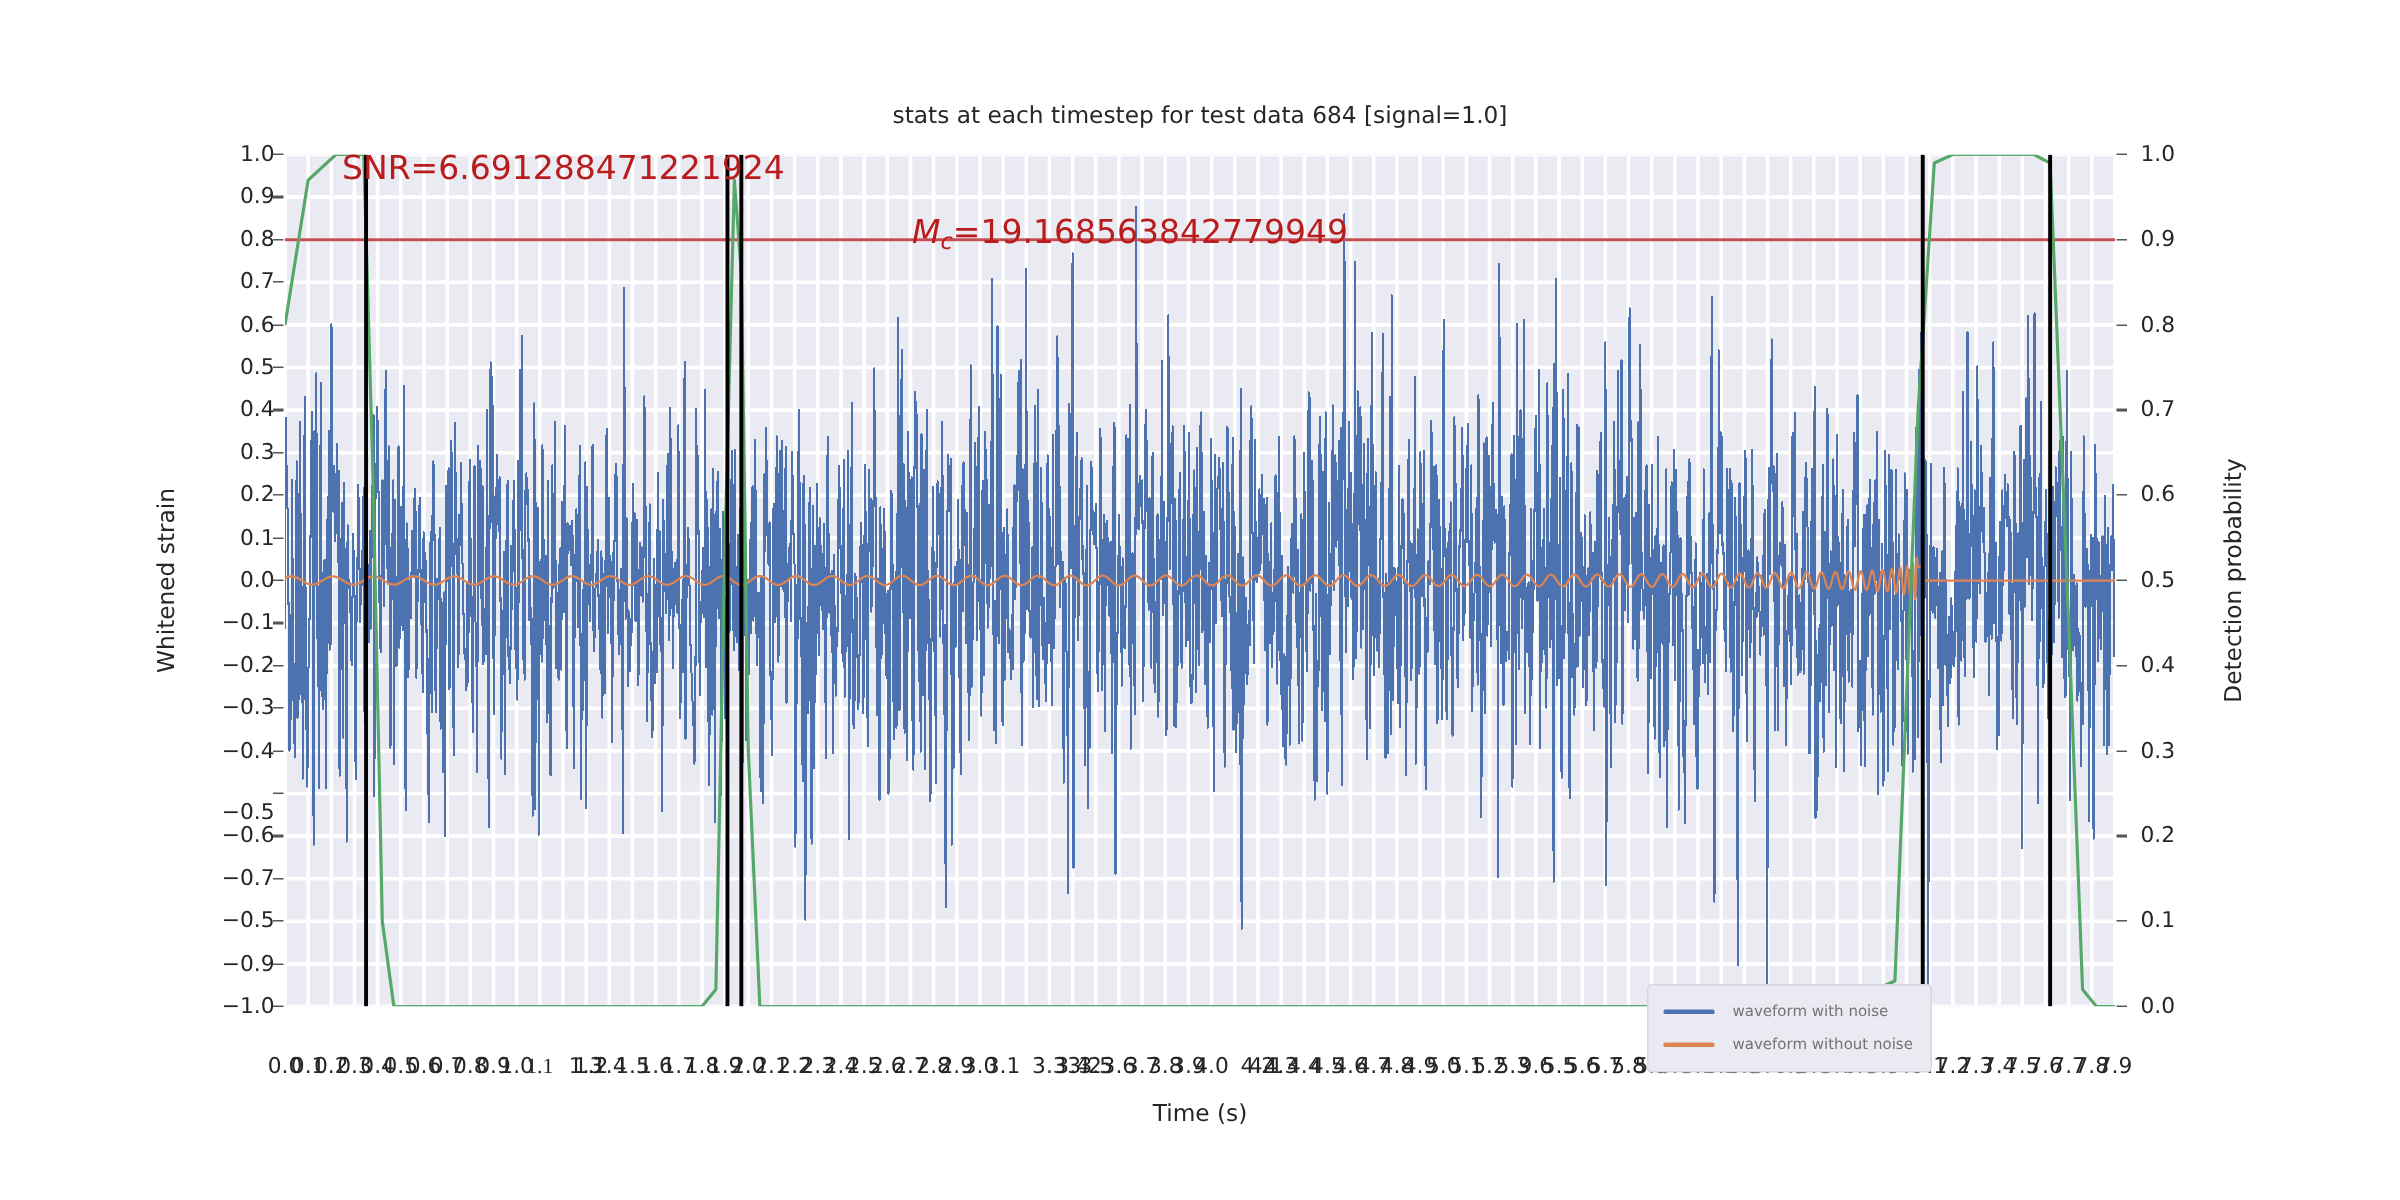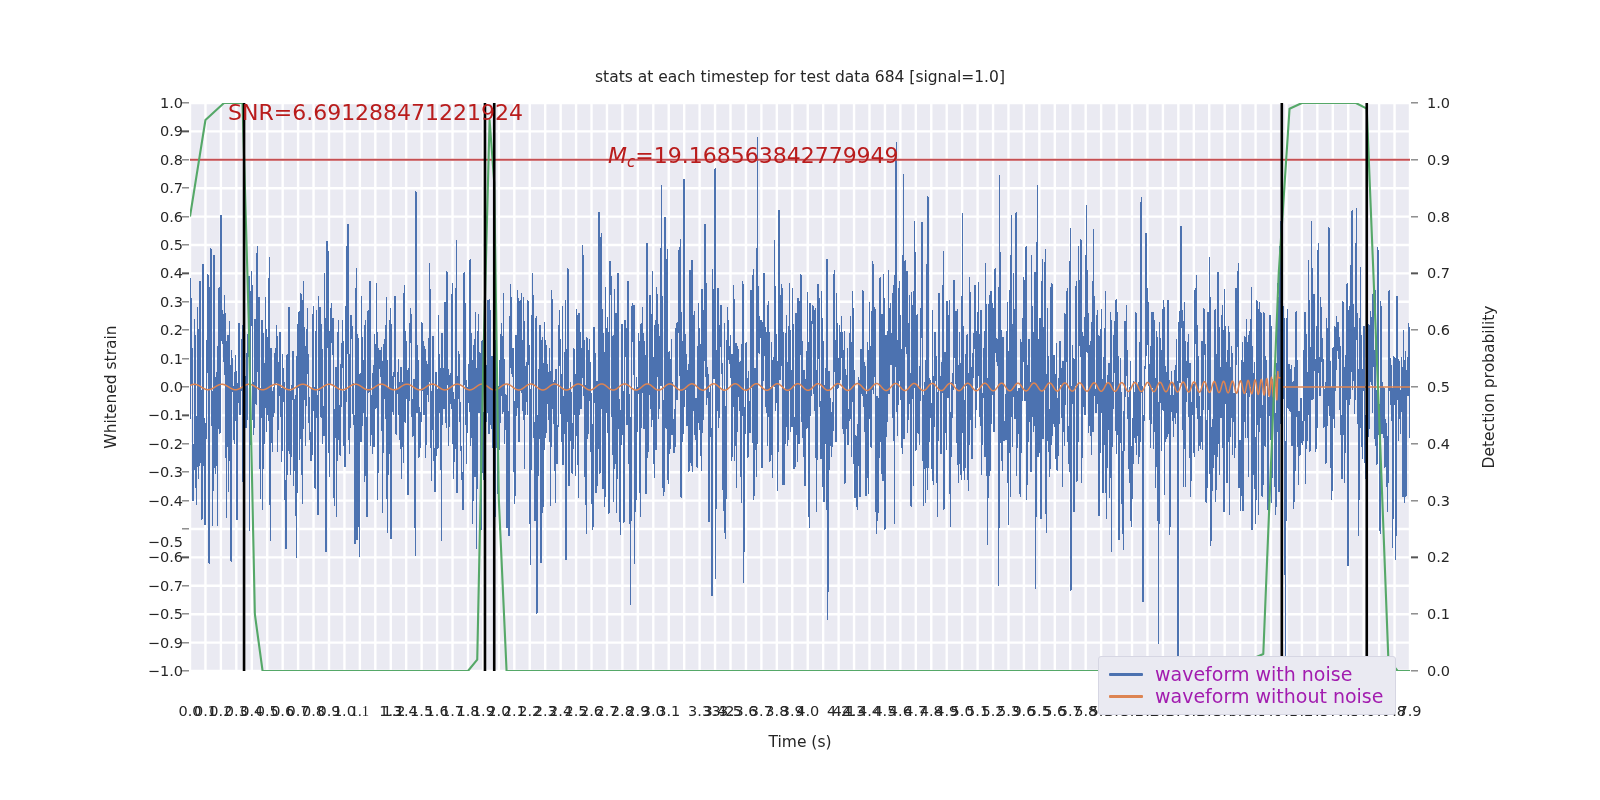--- a/index.html
+++ b/index.html
@@ -62,21 +62,21 @@
   }
 
   
   #legend{
     position:absolute;left:1098px;top:656px;
     background:#eaeaf2;border:1px solid #d6d6e3;border-radius:3px;
     padding:6px 12px 7px 10px;
   }
   .legend-row{display:flex;align-items:center;height:22px;}
   .legend-swatch{width:34px;height:3px;margin-right:12px;flex:0 0 auto;border-radius:1px;}
-  .legend-label{font-size:19px;color:#a21caf;white-space:nowrap;}
+  .legend-label{font-size:10px;color:#737373;white-space:nowrap;}
 </style>
 </head>
 <body>
 
 <div id="figure">
 
   <div id="title">stats at each timestep for test data 684 [signal=1.0]</div>
 
   <div id="axes">
     <svg id="gridsvg" viewBox="0 0 1220 568" preserveAspectRatio="none">

